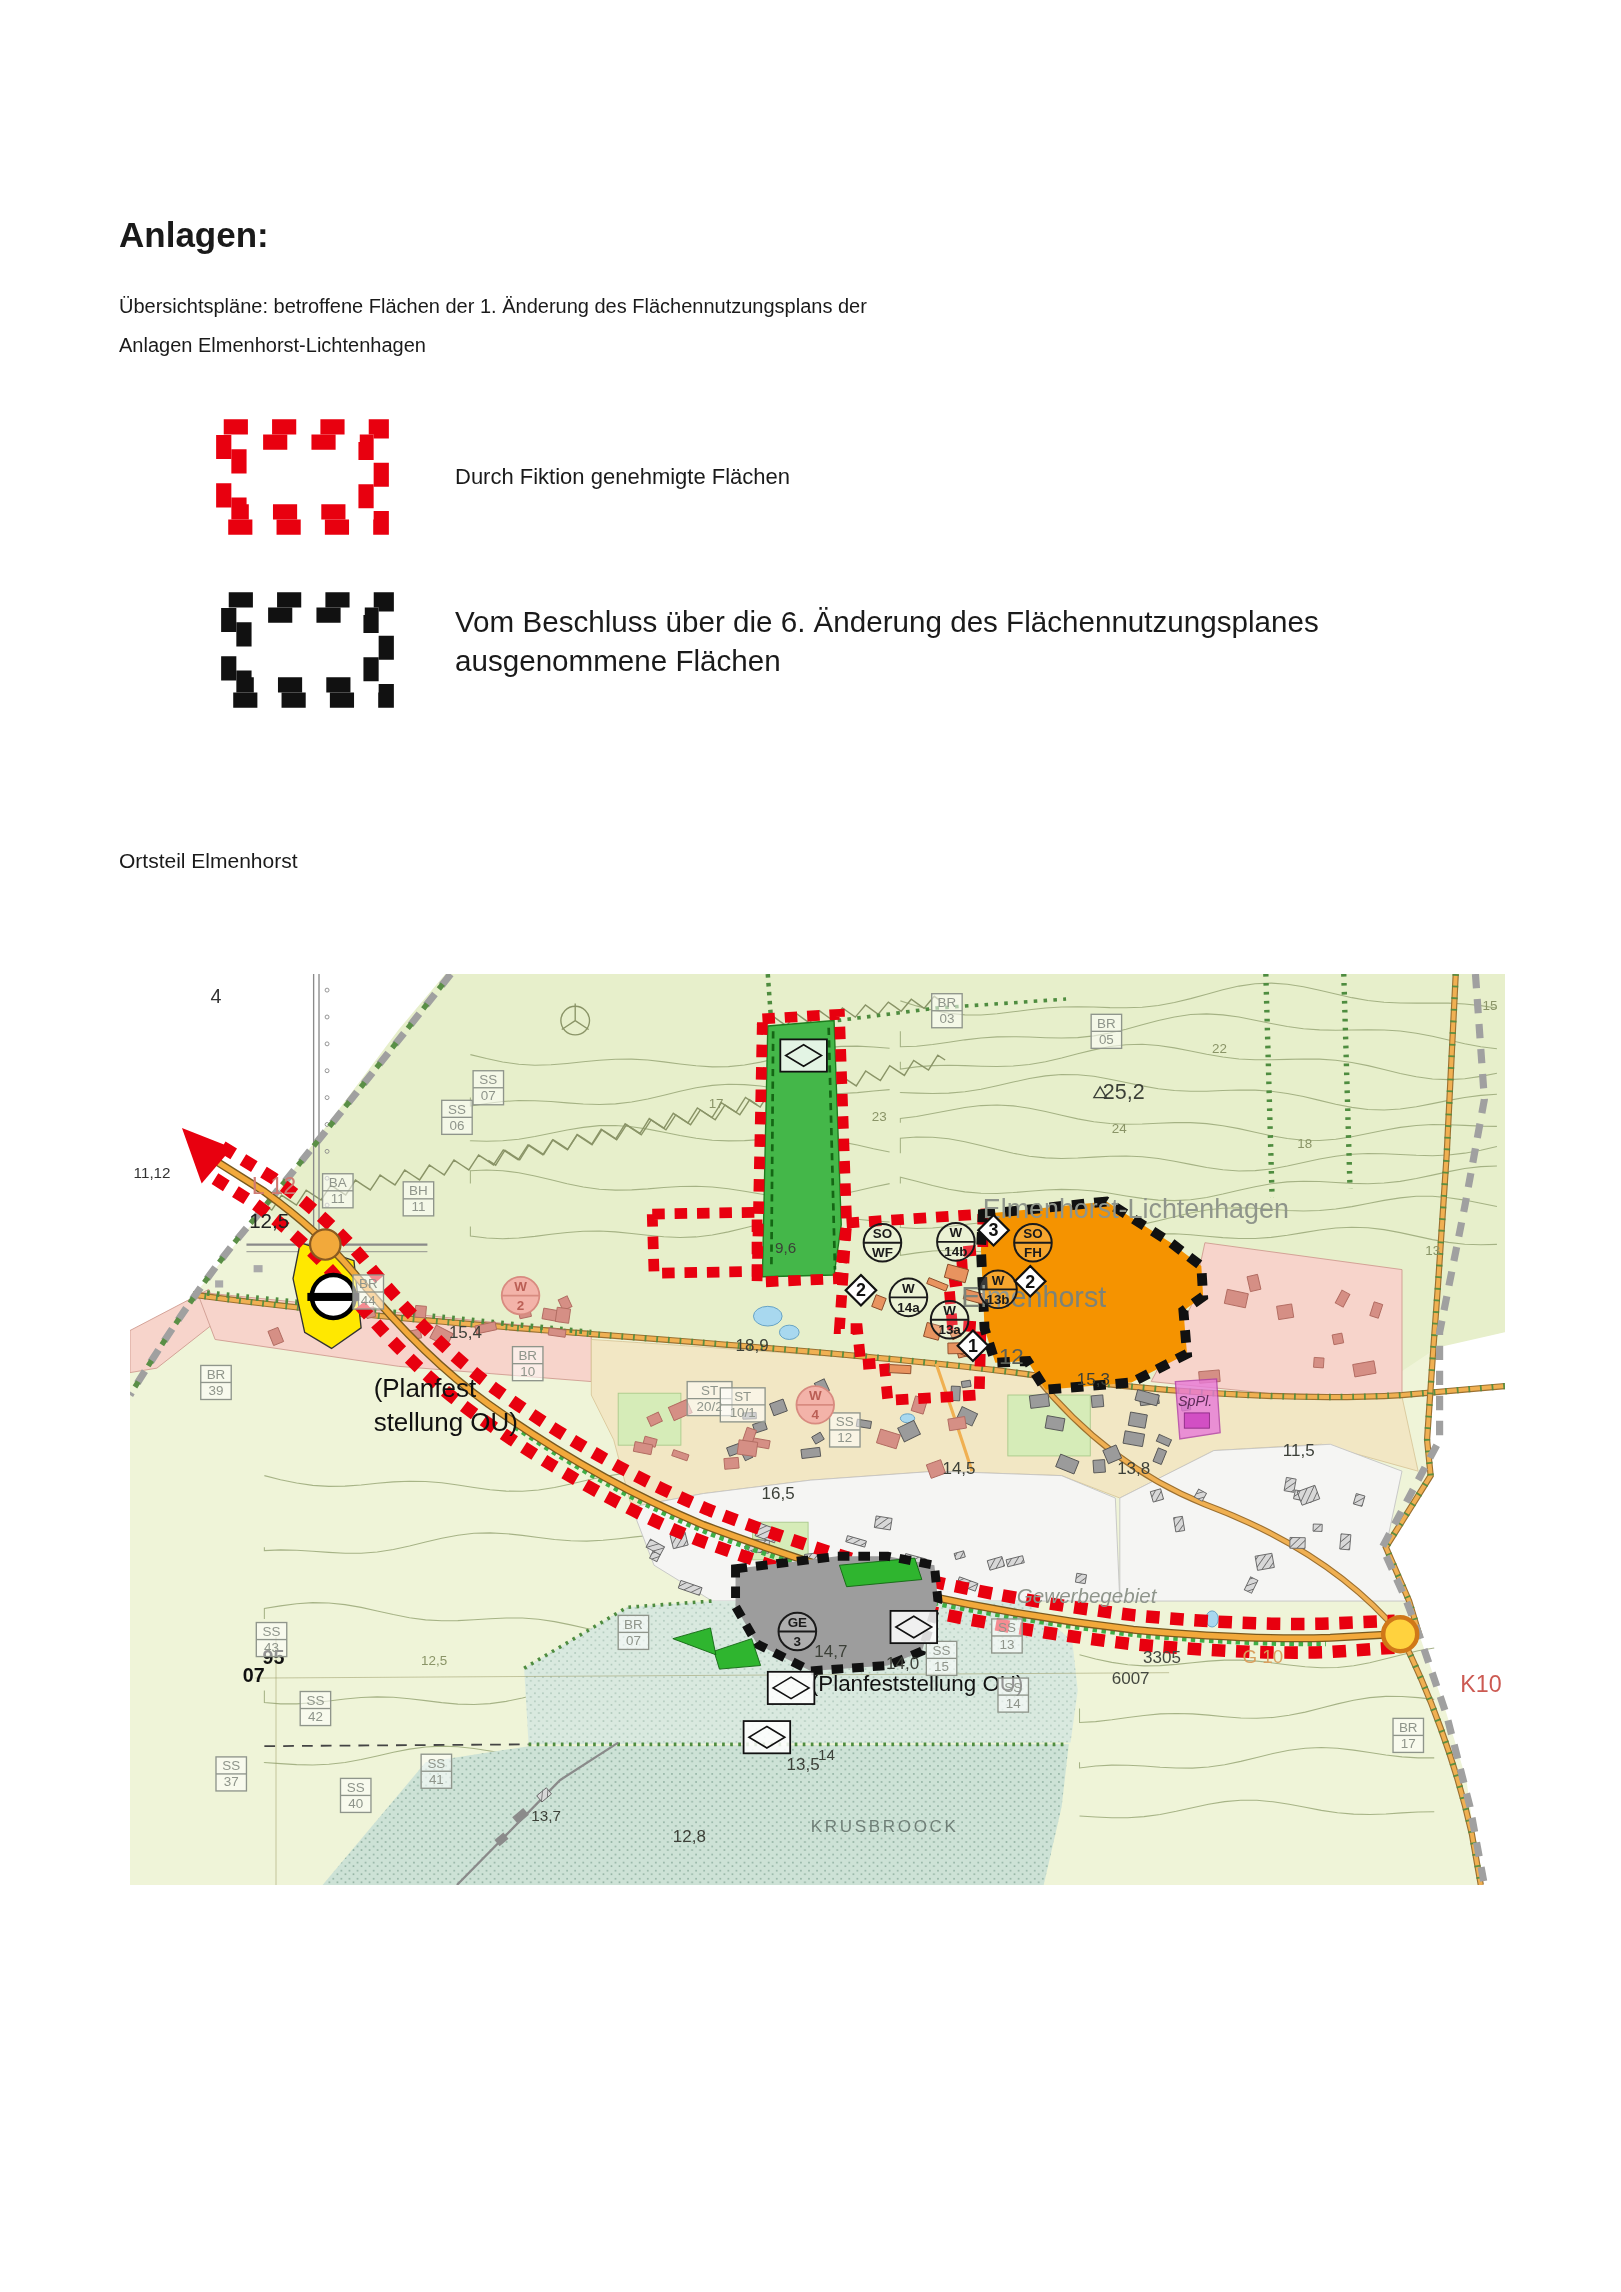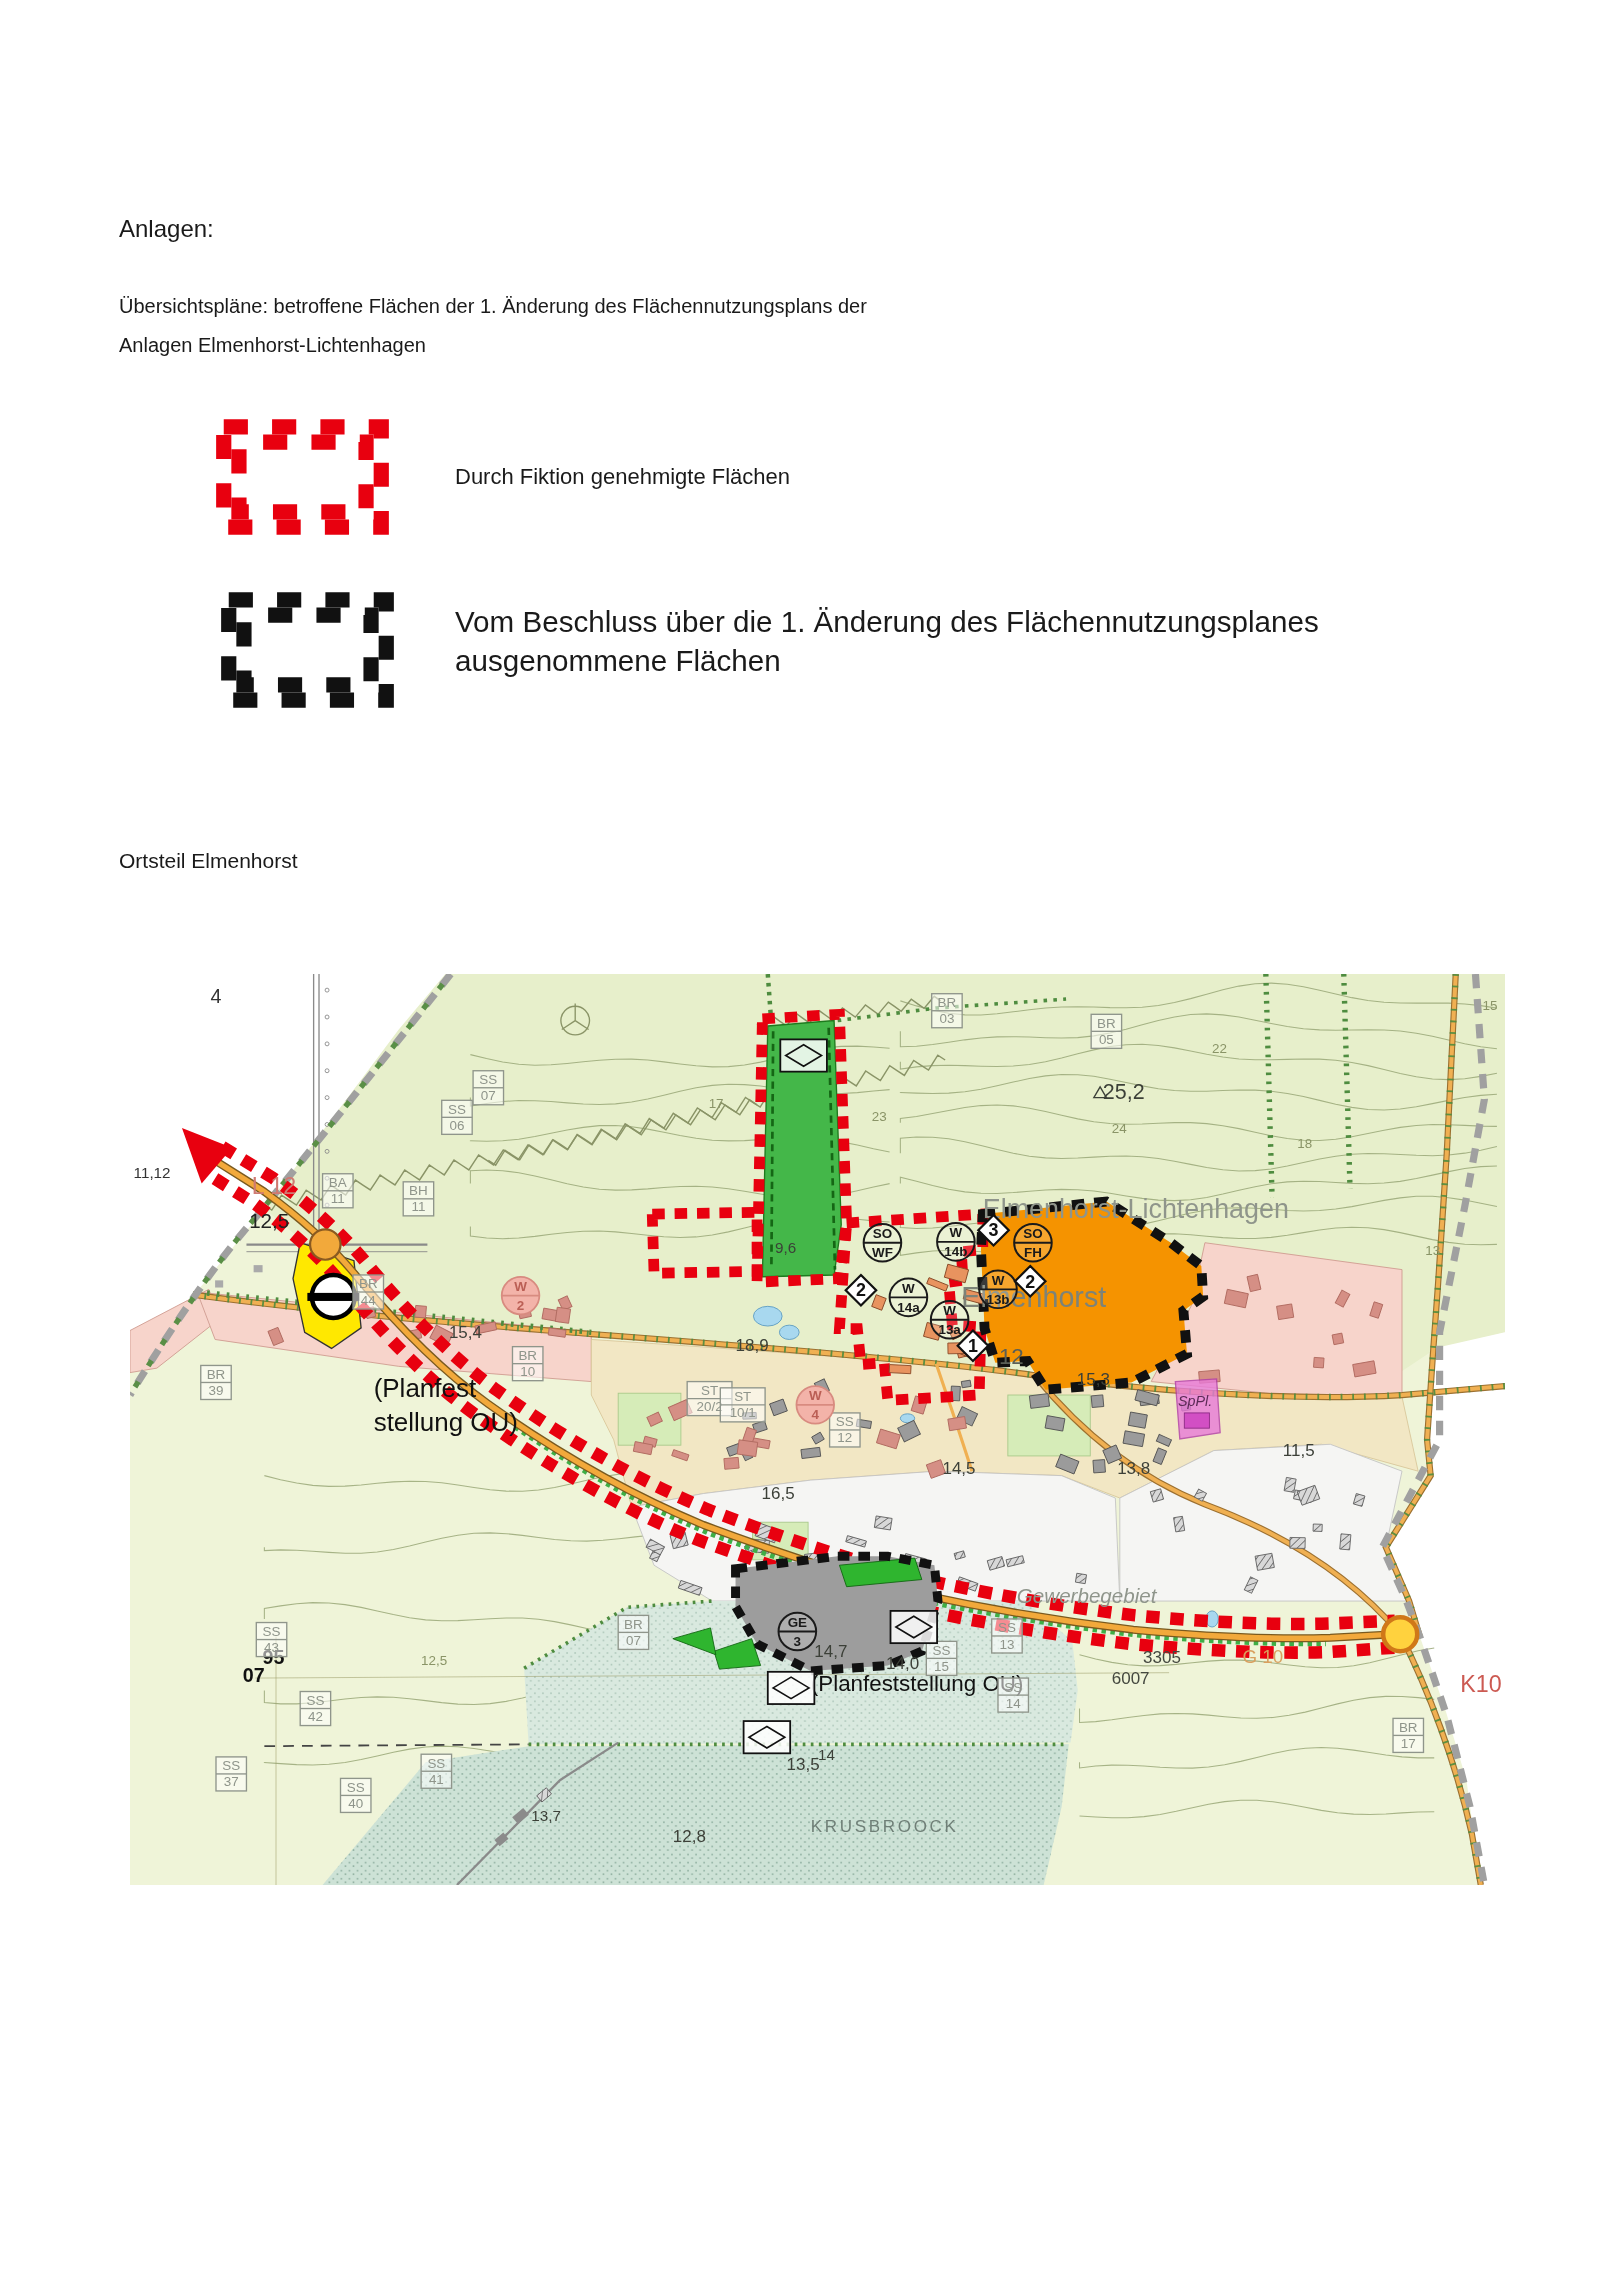--- a/index.html
+++ b/index.html
@@ -1,18 +1,18 @@
 <!DOCTYPE html>
 <html style="font-size:14.3px"><head>
 <meta charset="utf-8">
 <style>
   html,body{margin:0;padding:0;background:#ffffff;}
   body{width:1622px;height:2293px;position:relative;font-family:"Liberation Sans","DejaVu Sans",sans-serif;color:#1a1a1a;}
   .abs{position:absolute;}
-  #anlagen{left:119px;top:215px;font-size:24px;}
+  #anlagen{left:119px;top:215px;font-size:35px;font-weight:bold;}
   #intro{left:119px;top:287px;font-size:20px;line-height:39px;}
   .legend-sym{width:179px;height:122px;}
   #legend-sym-1{left:213px;top:416px;}
   #legend-sym-2{left:218px;top:589px;}
   #legend-lab-1{left:455px;top:464px;font-size:22px;}
   #legend-lab-2{left:455px;top:602px;font-size:29.6px;line-height:39px;}
   #heading{left:119px;top:849px;font-size:21px;}
   #map{left:130px;top:974px;width:1375px;height:911px;}
   svg text{font-family:"Liberation Sans","DejaVu Sans",sans-serif;}
 </style>
@@ -32,21 +32,21 @@
     <rect x="29" y="29" width="142" height="78" fill="none" stroke="#e8000f" stroke-width="17" stroke-dasharray="27 27" stroke-dashoffset="27"></rect>
   </svg></div>
 <div class="abs" id="legend-lab-1">Durch Fiktion genehmigte Flächen</div>
 
 <div class="abs legend-sym" id="legend-sym-2"><svg width="179" height="122" viewBox="0 0 200 136">
     <rect x="36" y="34" width="128" height="68" fill="#fff"></rect>
     <rect x="12" y="12" width="176" height="112" fill="none" stroke="#111111" stroke-width="17" stroke-dasharray="27 27"></rect>
     <rect x="29" y="29" width="142" height="78" fill="none" stroke="#111111" stroke-width="17" stroke-dasharray="27 27" stroke-dashoffset="27"></rect>
   </svg></div>
 <div class="abs" id="legend-lab-2">
-  <div>Vom Beschluss über die 1. Änderung des Flächennutzungsplanes</div>
+  <div>Vom Beschluss über die 6. Änderung des Flächennutzungsplanes</div>
   <div>ausgenommene Flächen</div>
 </div>
 
 <div class="abs" id="heading">Ortsteil Elmenhorst</div>
 
 <div class="abs" id="map"><svg width="1375" height="911" viewBox="0 0 1535 1017">
       <defs>
  <pattern id="dots" width="9" height="9" patternUnits="userSpaceOnUse">
    <circle cx="2" cy="2" r="1.1" fill="#86a898"></circle>
           <circle cx="6.5" cy="6" r="1.1" fill="#86a898"></circle>

